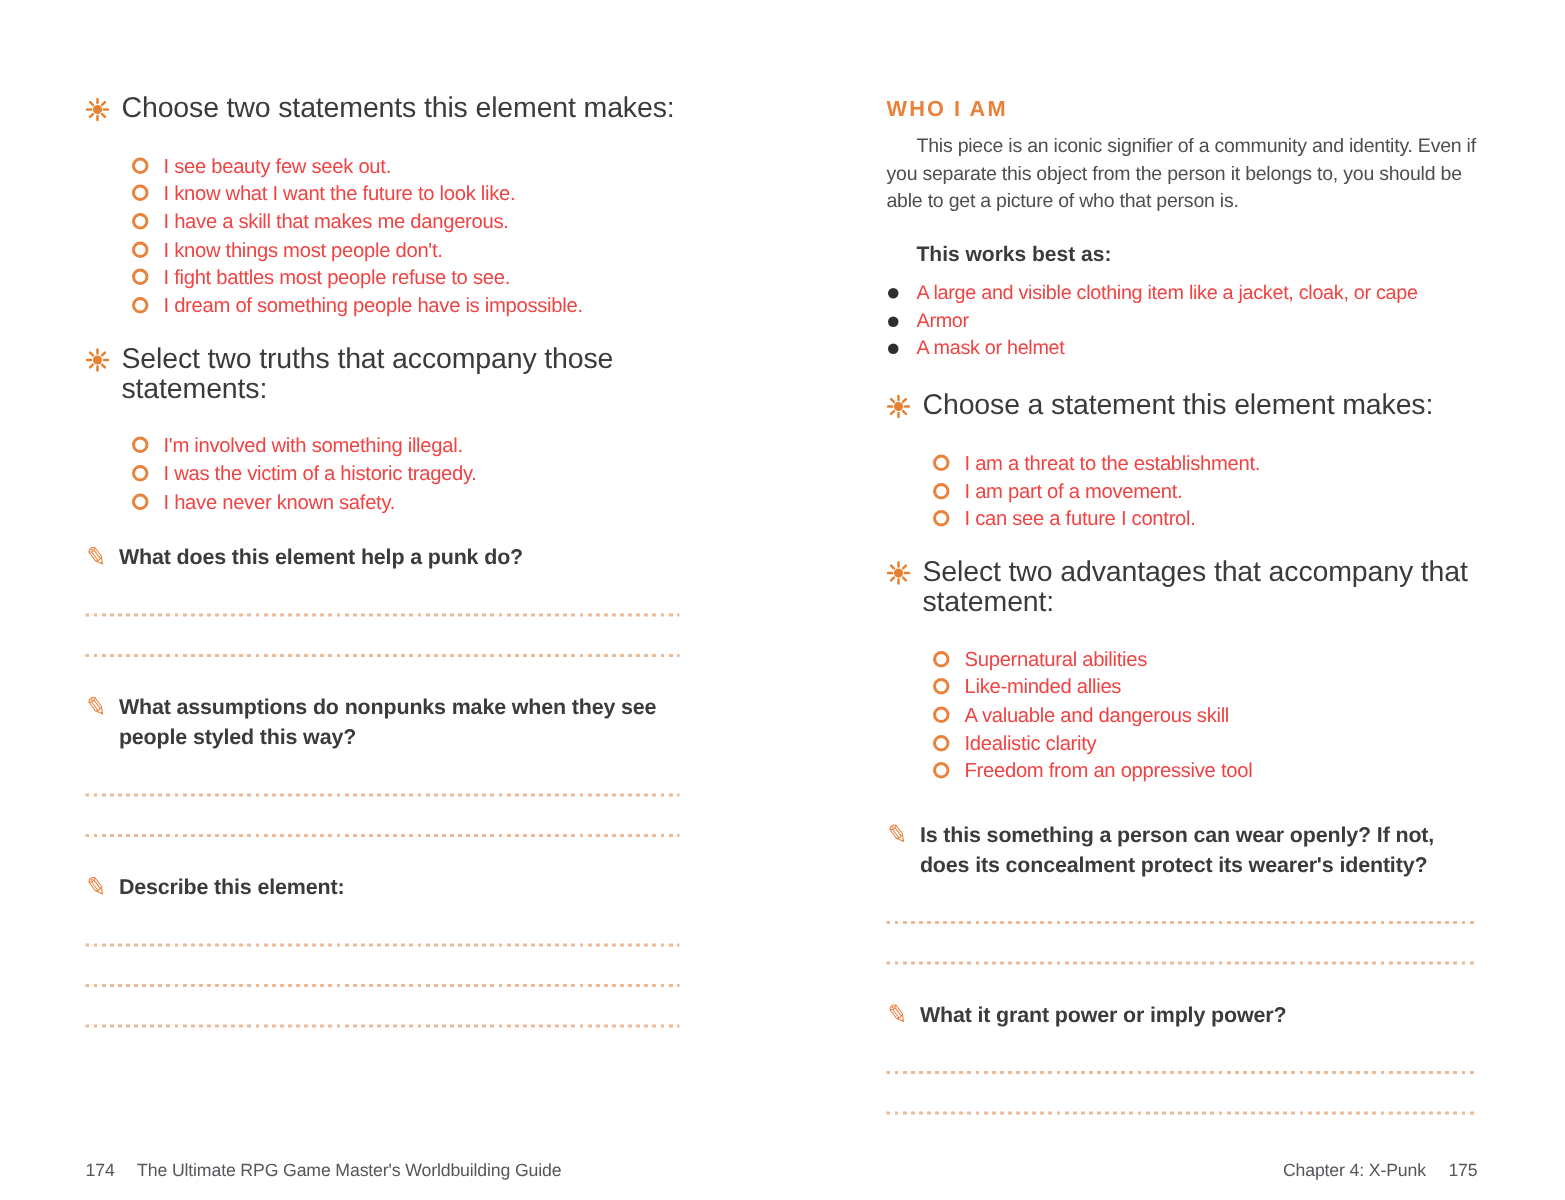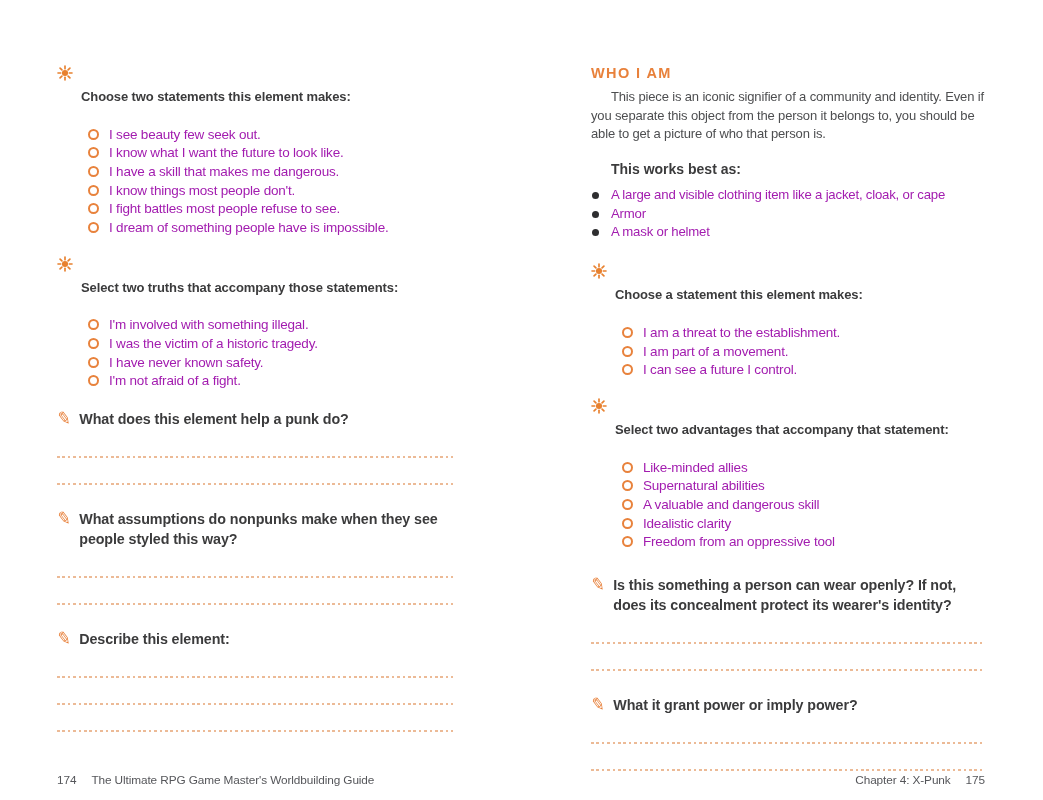--- a/index.html
+++ b/index.html
@@ -12,32 +12,32 @@
     overflow:hidden;
   }
   .col { position:absolute; top:63px; }
   .col-left  { left:57px;  width:396px; }
   .col-right { left:591px; width:394px; }
 
   
   .heading-row { display:flex; align-items:flex-start; gap:8px; }
   .sun { flex:0 0 auto; width:16px; height:16px; margin-top:2px; }
   h3 {
-    font-size:13px; font-weight:bold; color:#3b3b3c;
-    letter-spacing:-0.1px; line-height:20px;margin-top:24px;
+    font-size:19px; font-weight:normal; color:#3b3b3c;
+    letter-spacing:-0.1px; line-height:20px;
   }
 
   
   .options { list-style:none; margin:18px 0 0 31px; }
   .options li { display:flex; align-items:center; gap:10px; height:18.6px; }
   .circle {
     width:11px; height:11px; border:2.2px solid #e8823c;
     border-radius:50%; flex:0 0 auto; background:#fff;
   }
-  .opt-label { font-size:13.5px; color:#a21caf; letter-spacing:-0.2px; white-space:nowrap; }
+  .opt-label { font-size:13.5px; color:#ef4444; letter-spacing:-0.2px; white-space:nowrap; }
 
   
   .mt-a { margin-top:17px; }
   .mt-b { margin-top:19px; }
   .mt-c { margin-top:24px; }
 
   
   .q-row { display:flex; align-items:flex-start; gap:8px; }
   .pencil {
     color:#e8813b; font-size:17px; line-height:18px; flex:0 0 auto;
@@ -160,24 +160,20 @@
           <span class="opt-label">I'm involved with something illegal.</span>
         </li>
       <li>
           <span class="circle"></span>
           <span class="opt-label">I was the victim of a historic tragedy.</span>
         </li>
       <li>
           <span class="circle"></span>
           <span class="opt-label">I have never known safety.</span>
         </li>
-      <li>
-          <span class="circle"></span>
-          <span class="opt-label">I'm not afraid of a fight.</span>
-        </li>
     </ul>
   </section>
 
   <section class="q-section mt-b">
     <div class="q-row">
       <span class="pencil">✎</span>
       <span class="q-text">What does this element help a punk do?</span>
     </div>
     <div class="write-area">
       <div class="write-line"></div>
@@ -282,25 +278,25 @@
               <line x1="16.6" y1="7.4" x2="19.4" y2="4.6"></line>
           </g>
           <circle cx="12" cy="12" r="4.6" fill="#e8812f"></circle>
         </svg>
       </span>
       <h3>Select two advantages that accompany that statement:</h3>
     </div>
     <ul class="options">
       <li>
           <span class="circle"></span>
+          <span class="opt-label">Supernatural abilities</span>
+        </li>
+      <li>
+          <span class="circle"></span>
           <span class="opt-label">Like-minded allies</span>
-        </li>
-      <li>
-          <span class="circle"></span>
-          <span class="opt-label">Supernatural abilities</span>
         </li>
       <li>
           <span class="circle"></span>
           <span class="opt-label">A valuable and dangerous skill</span>
         </li>
       <li>
           <span class="circle"></span>
           <span class="opt-label">Idealistic clarity</span>
         </li>
       <li>

